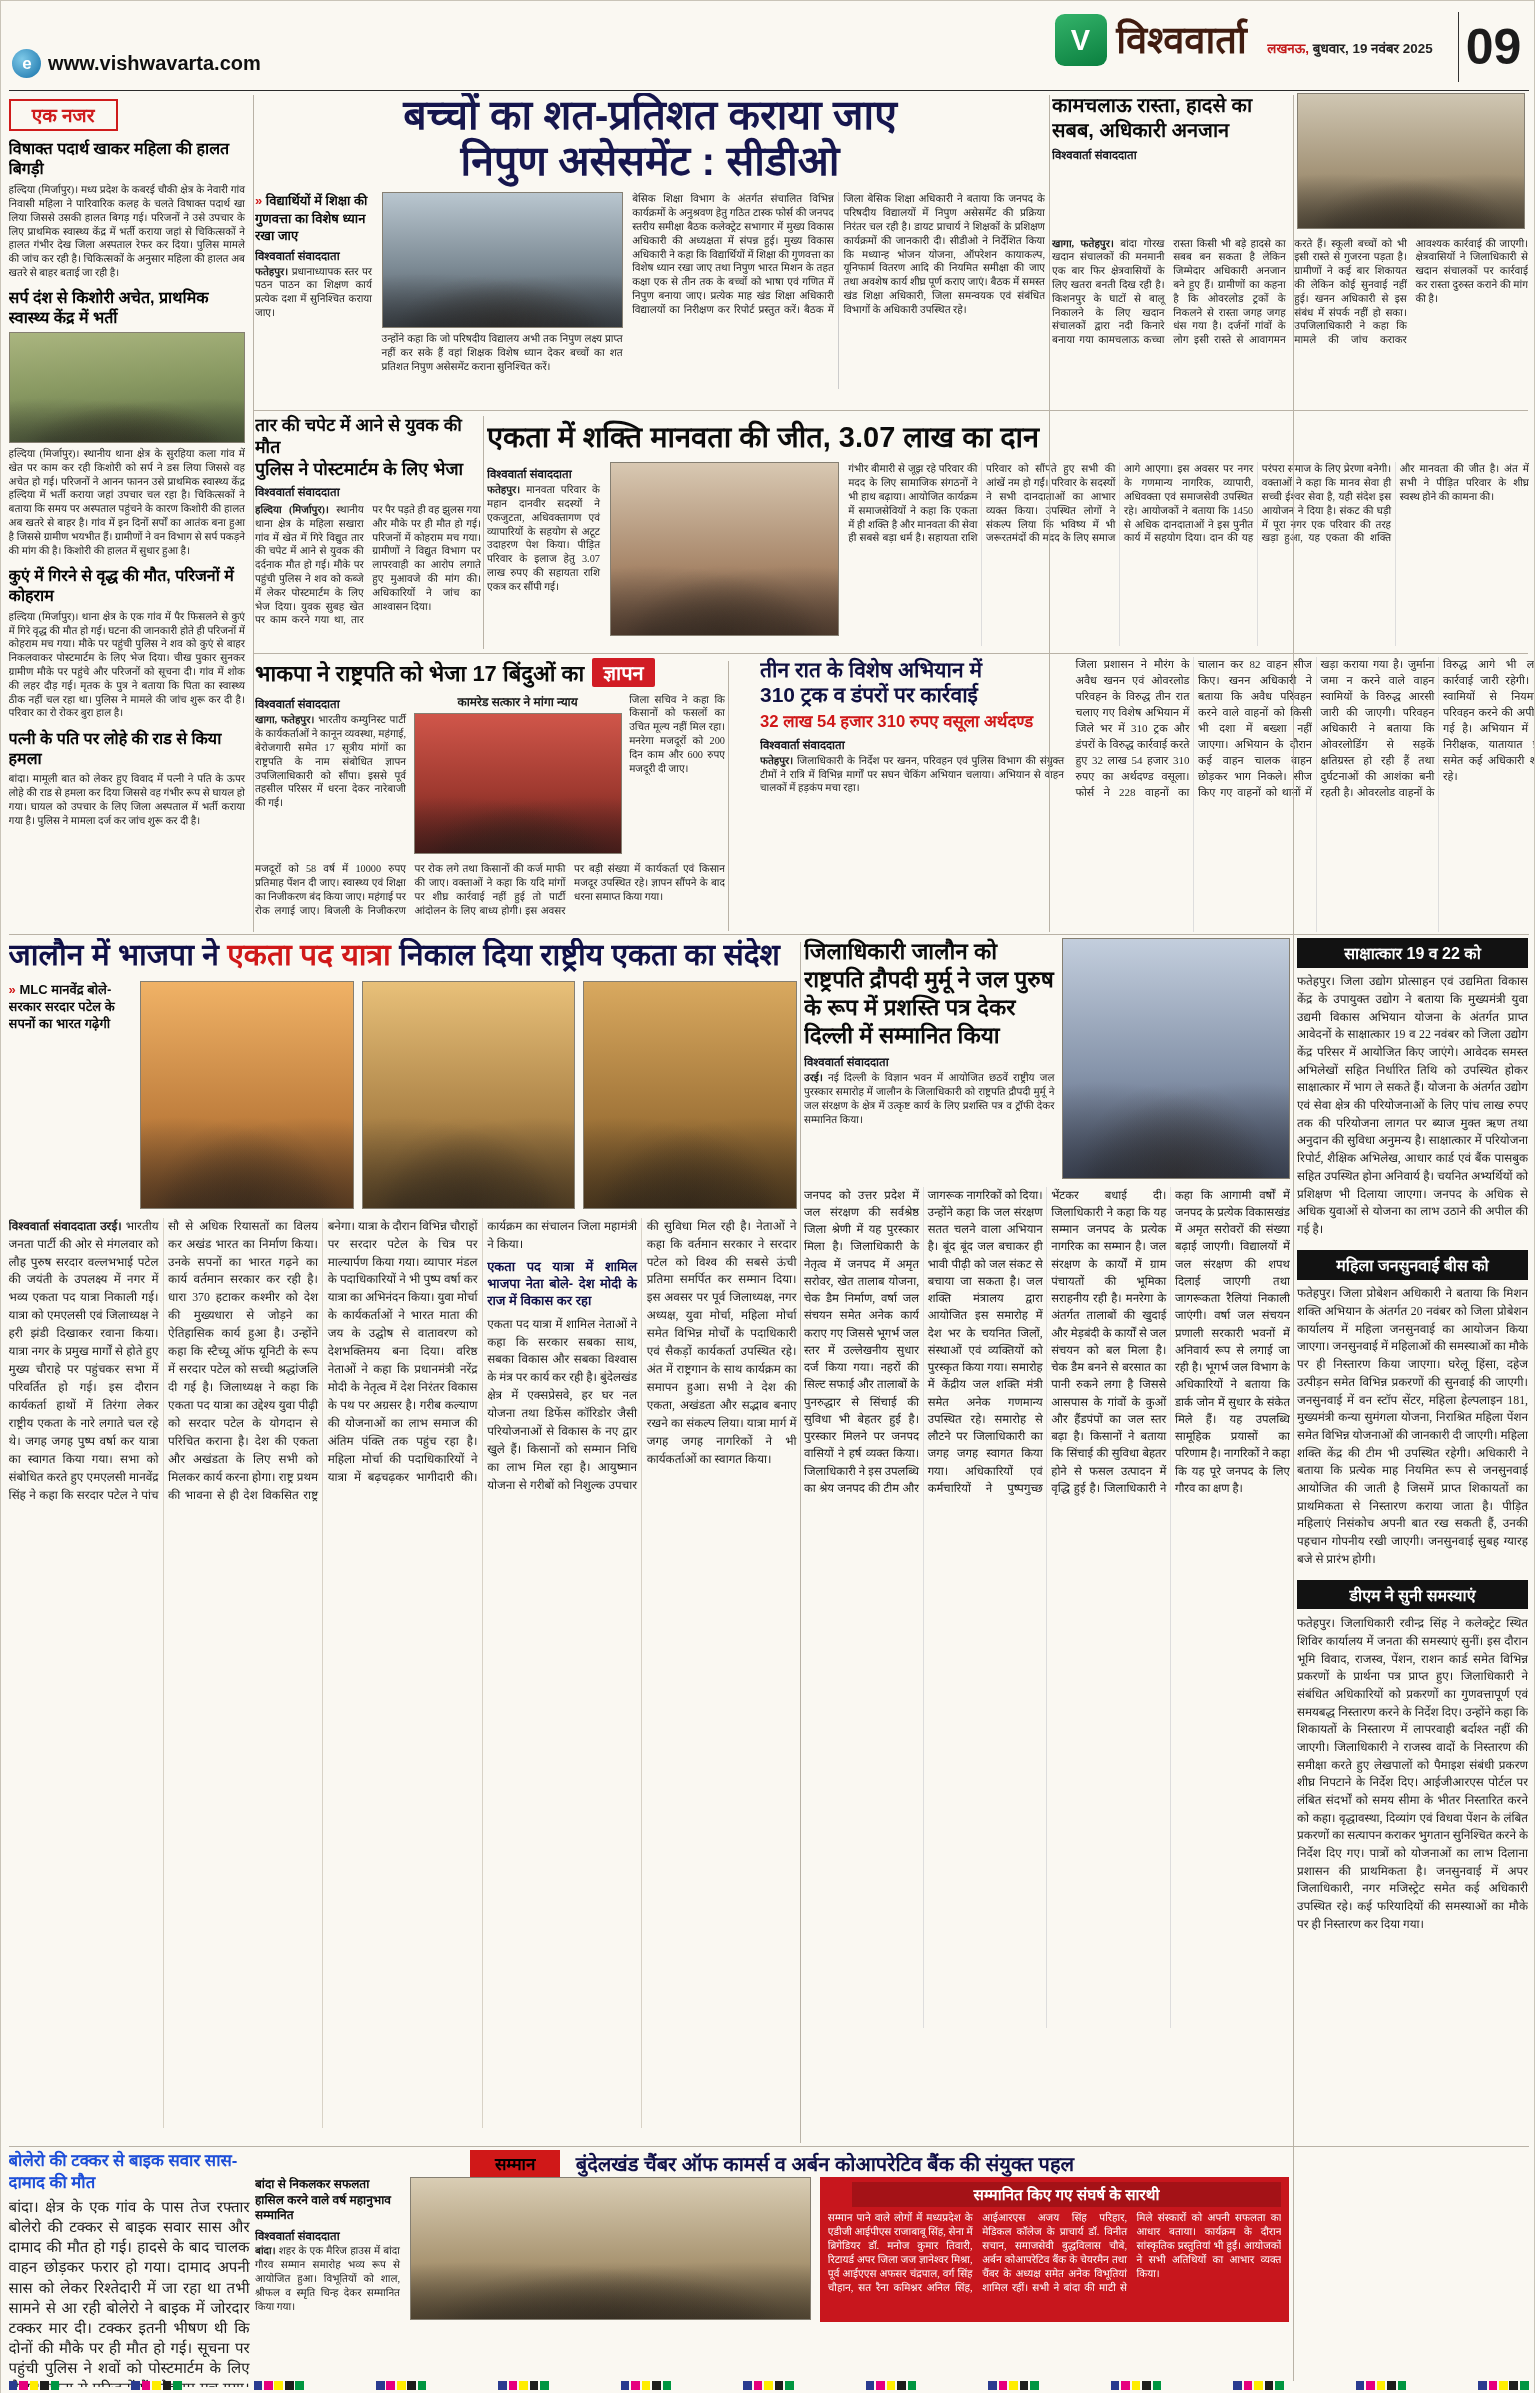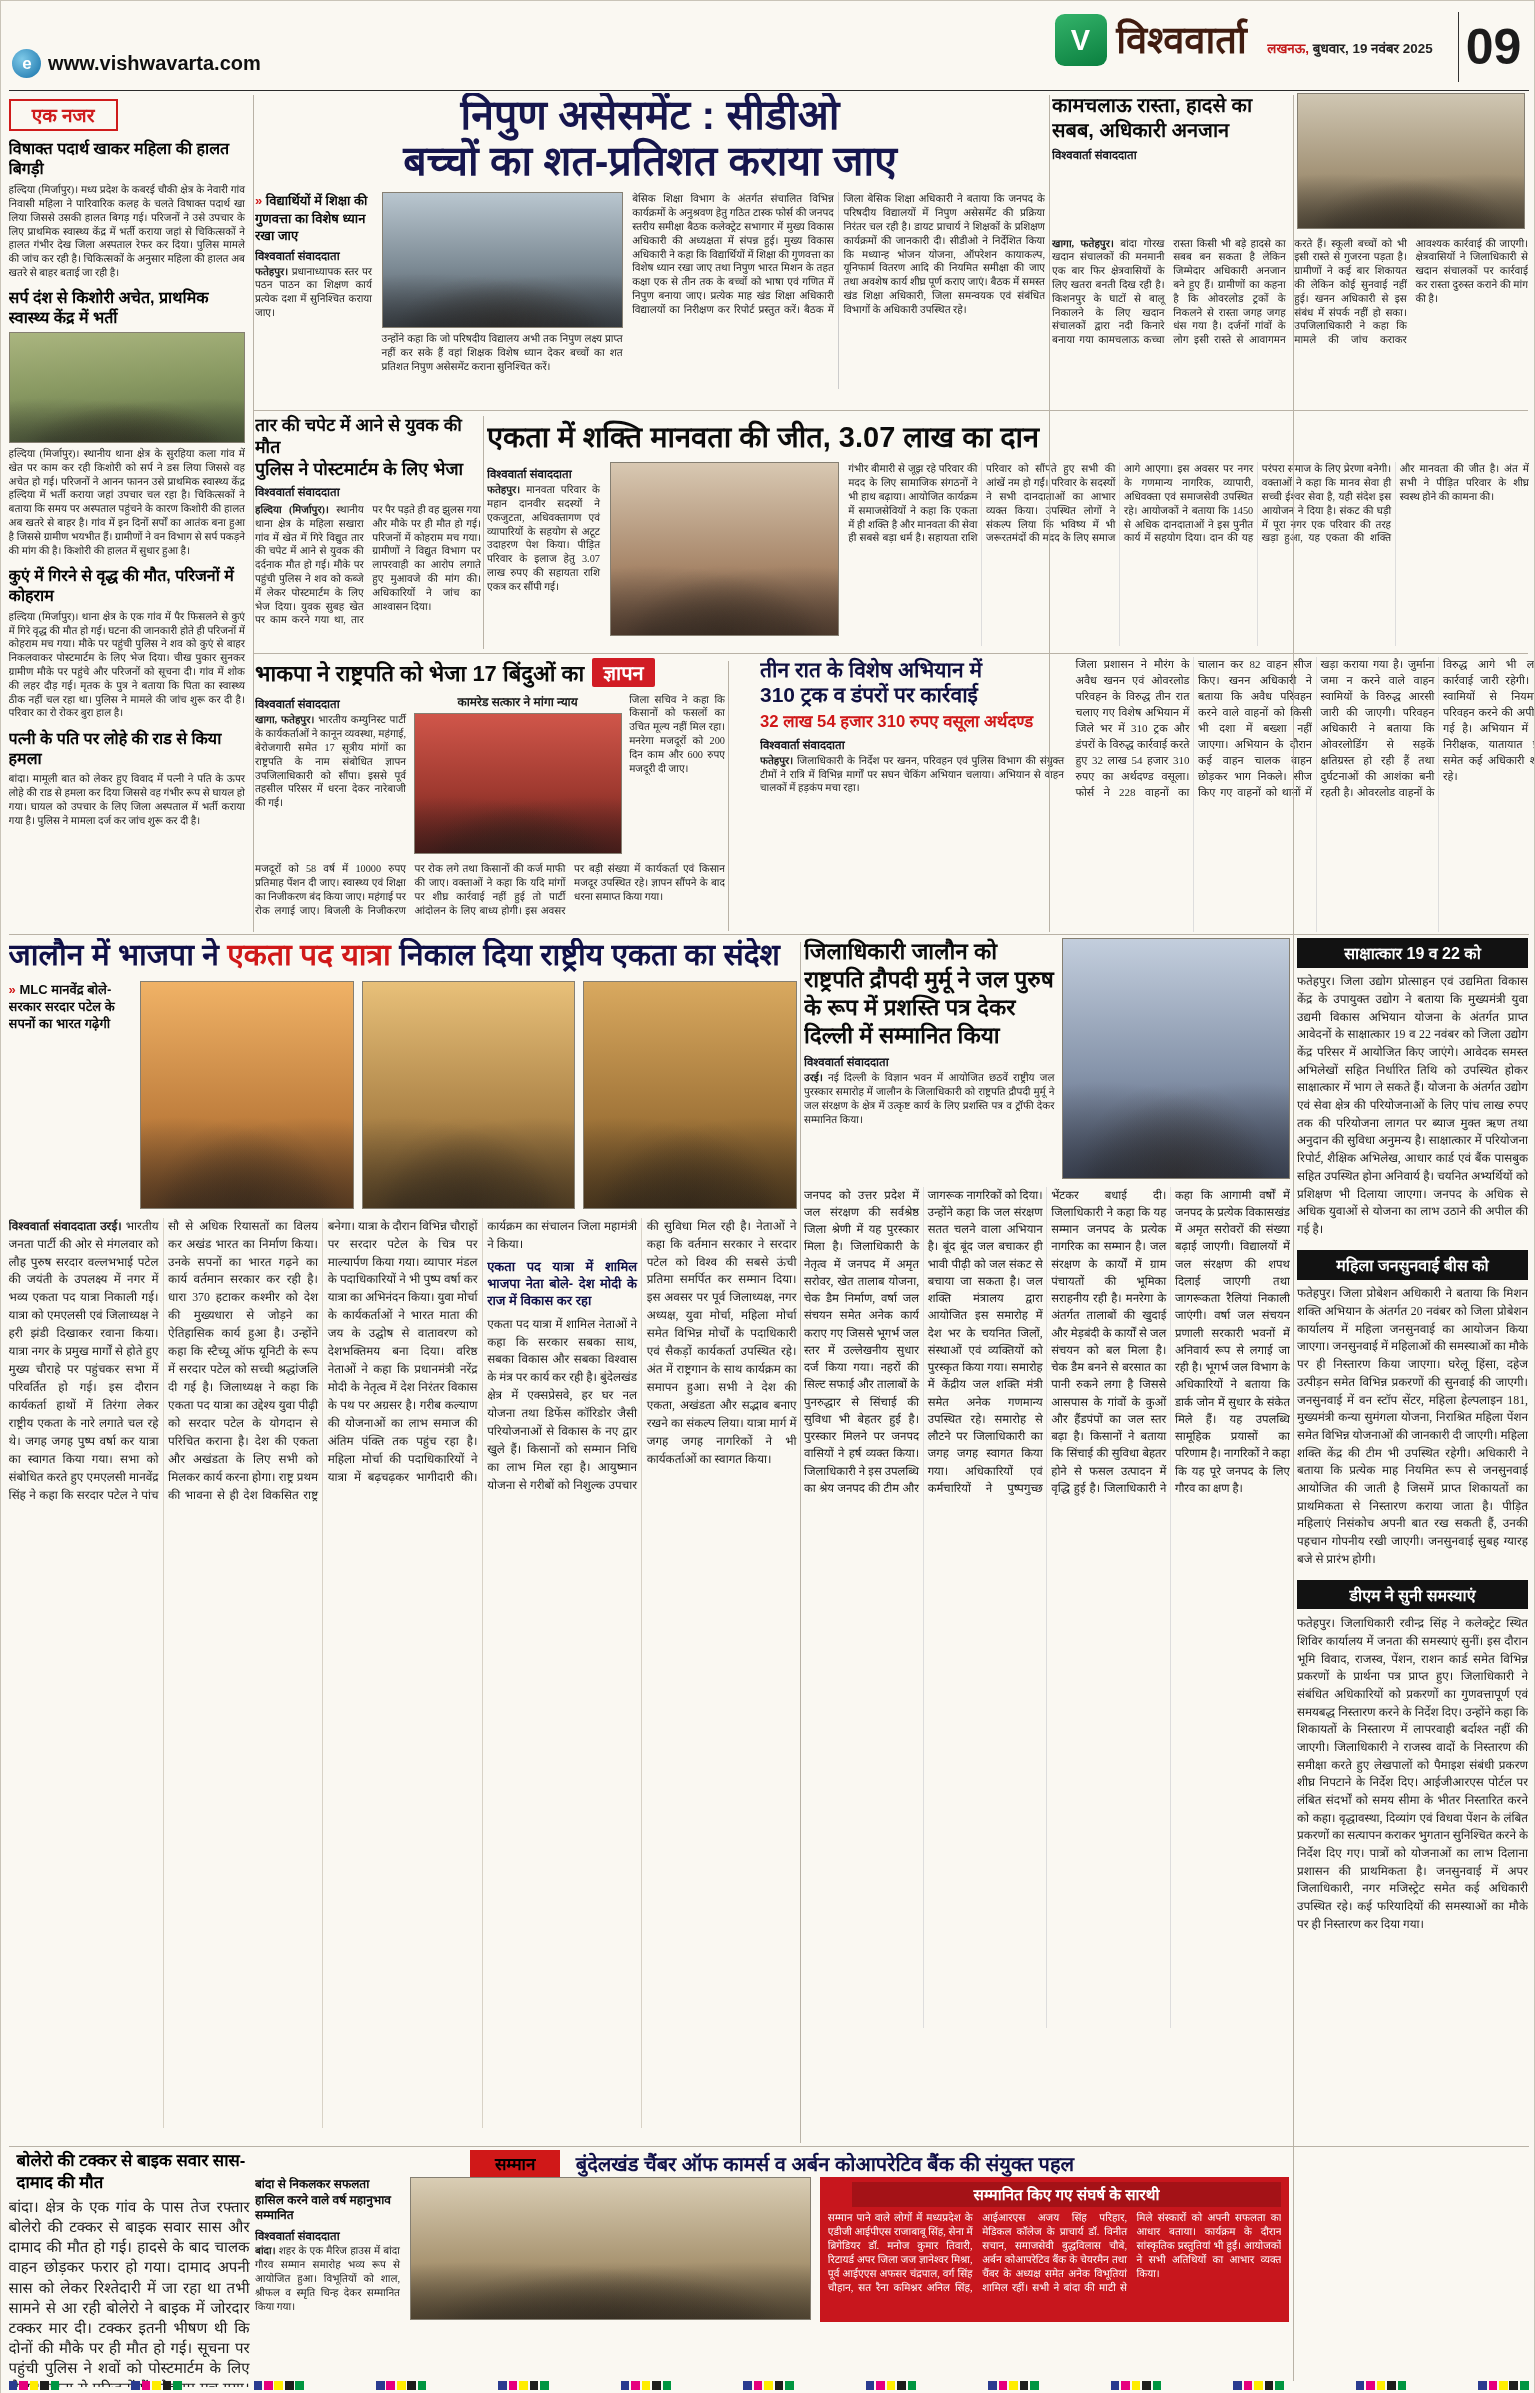--- a/index.html
+++ b/index.html
@@ -128,21 +128,21 @@
 
   
   .notices { left:1296px; top:937px; width:231px; height:1445px; }
   .notice-bar { background:#121212; color:#fff; text-align:center; font-weight:bold; font-size:16px;
                 padding:3.8px 0; margin:11.5px 0 5.7px; }
   .notice-bar.first { margin-top:0; }
   .notices .bt { font-size:11.8px; line-height:1.5; }
 
   
   .art-bolero { left:7.6px; top:2149px; width:241px; height:237px; }
-  .bolero-h { font-size:16.7px; font-weight:bold; color:#000000; line-height:1.3; margin-bottom:3.8px;margin-left:8px; }
+  .bolero-h { font-size:16.7px; font-weight:bold; color:#1d4ed8; line-height:1.3; margin-bottom:3.8px; }
   .art-bolero .bt { font-size:15px; }
 
   
   .art-samman { left:254px; top:2149px; width:1034px; height:237px; }
   .sam-top { display:flex; align-items:center; justify-content:center; gap:15.3px; }
   .chip-samman { background:#d01818; color:#000000; font-weight:bold; font-size:17px; padding:1.9px 25px; }
   .sam-over { font-size:20px; font-weight:bold; color:#101048; }
   .sam-h { text-align:center; font-size:32px; font-weight:bold; color:#14145a; margin:4.8px 0 6.7px; }
   .sam-row { display:flex; gap:9.6px; height:145px; }
   .sam-a { width:145px; }
@@ -197,22 +197,22 @@
     <p class="bt">हल्दिया (मिर्जापुर)। स्थानीय थाना क्षेत्र के सुरहिया कला गांव में खेत पर काम कर रही किशोरी को सर्प ने डस लिया जिससे वह अचेत हो गई। परिजनों ने आनन फानन उसे प्राथमिक स्वास्थ्य केंद्र हल्दिया में भर्ती कराया जहां उपचार चल रहा है। चिकित्सकों ने बताया कि समय पर अस्पताल पहुंचने के कारण किशोरी की हालत अब खतरे से बाहर है। गांव में इन दिनों सर्पों का आतंक बना हुआ है जिससे ग्रामीण भयभीत हैं। ग्रामीणों ने वन विभाग से सर्प पकड़ने की मांग की है। किशोरी की हालत में सुधार हुआ है।</p>
 
     <h3 class="sh">कुएं में गिरने से वृद्ध की मौत, परिजनों में कोहराम</h3>
     <p class="bt">हल्दिया (मिर्जापुर)। थाना क्षेत्र के एक गांव में पैर फिसलने से कुएं में गिरे वृद्ध की मौत हो गई। घटना की जानकारी होते ही परिजनों में कोहराम मच गया। मौके पर पहुंची पुलिस ने शव को कुएं से बाहर निकलवाकर पोस्टमार्टम के लिए भेज दिया। चीख पुकार सुनकर ग्रामीण मौके पर पहुंचे और परिजनों को सूचना दी। गांव में शोक की लहर दौड़ गई। मृतक के पुत्र ने बताया कि पिता का स्वास्थ्य ठीक नहीं चल रहा था। पुलिस ने मामले की जांच शुरू कर दी है। परिवार का रो रोकर बुरा हाल है।</p>
 
     <h3 class="sh">पत्नी के पति पर लोहे की राड से किया हमला</h3>
     <p class="bt">बांदा। मामूली बात को लेकर हुए विवाद में पत्नी ने पति के ऊपर लोहे की राड से हमला कर दिया जिससे वह गंभीर रूप से घायल हो गया। घायल को उपचार के लिए जिला अस्पताल में भर्ती कराया गया है। पुलिस ने मामला दर्ज कर जांच शुरू कर दी है।</p>
   </aside>
 
   <section class="art art-main">
+    <div class="main-h">बच्चों का शत-प्रतिशत कराया जाए</div>
     <div class="main-h">निपुण असेसमेंट : सीडीओ</div>
-    <div class="main-h">बच्चों का शत-प्रतिशत कराया जाए</div>
     <div class="main-content">
       <div class="kcol">
         <div class="kick">
           <span class="mark">»</span>
           <span>विद्यार्थियों में शिक्षा की गुणवत्ता का विशेष ध्यान रखा जाए</span>
         </div>
         <div class="byl">विश्ववार्ता संवाददाता</div>
         <p class="bt"><b class="city">फतेहपुर।</b>
            <span>प्रधानाध्यापक स्तर पर पठन पाठन का शिक्षण कार्य प्रत्येक दशा में सुनिश्चित कराया जाए।</span></p>
       </div>

